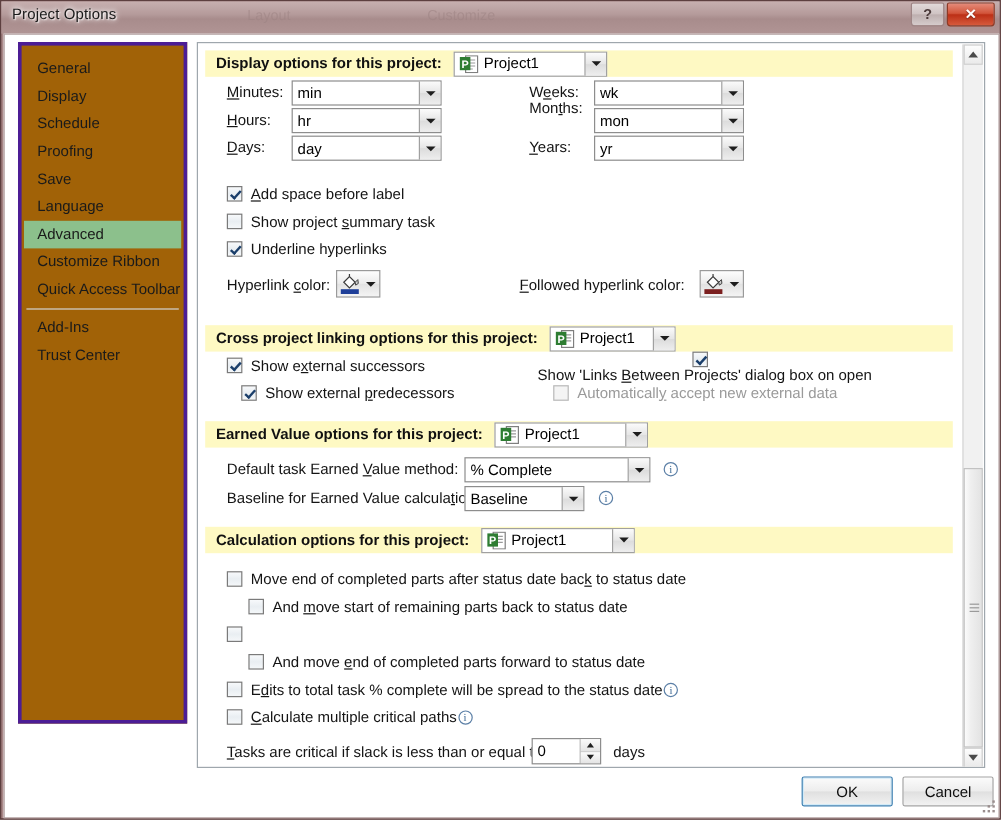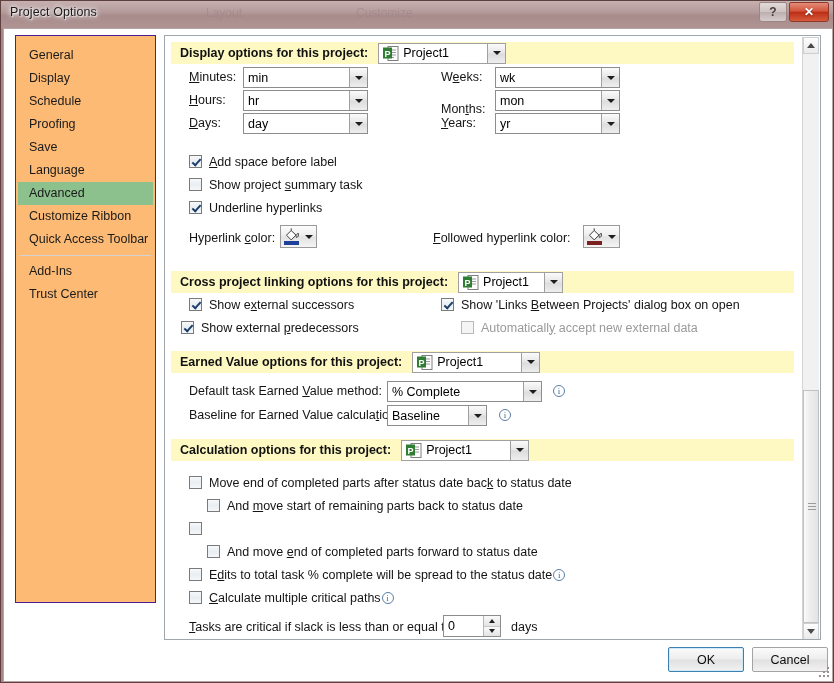--- a/index.html
+++ b/index.html
@@ -77,22 +77,22 @@
     width: 830px; height: 654px;
     background: #ffffff;
     border: 1px solid #b7a5a5;
   }
 
   
   .sidebar {
     position: absolute;
     left: 11px; top: 6px;
     width: 141px; height: 568px;
-    background: #fdba74;
-    border: 1px solid #4c1d95;
+    background: #a16207;
+    border: 3px solid #4c1d95;
   }
   .side-item {
     position: relative;
     height: 23px;
     line-height: 23px;
     padding-left: 13px;
     font-size: 12.5px;
     color: #1a1a1a;
     cursor: pointer;
     white-space: nowrap;
@@ -501,21 +501,21 @@
           </span>
 
           <div style="position:absolute;left:276px;top:0px;" class="flabel">W<u>e</u>eks:</div>
           <span class="dcombo" style="position:absolute;left:330px;top:-3px;width:125px;">
             <span class="val">wk</span>
             <span class="combo-arrow">
                 <span class="tri"></span>
               </span>
           </span>
 
-          <div style="position:absolute;left:276px;top:32px;" class="flabel">Mon<u>t</u>hs:</div>
+          <div style="position:absolute;left:276px;top:13px;" class="flabel">Mon<u>t</u>hs:</div>
           <span class="dcombo" style="position:absolute;left:330px;top:20px;width:125px;">
             <span class="val">mon</span>
             <span class="combo-arrow">
                 <span class="tri"></span>
               </span>
           </span>
 
           <div style="position:absolute;left:276px;top:46px;" class="flabel"><u>Y</u>ears:</div>
           <span class="dcombo" style="position:absolute;left:330px;top:43px;width:125px;">
             <span class="val">yr</span>
@@ -587,25 +587,25 @@
                 <span class="tri"></span>
               </span>
           </span>
         </div>
 
         <div style="position:relative;height:52px;margin-top:0;">
           <div class="row" style="position:absolute;left:24px;top:0;">
             <span class="cb checked"></span>
             <span class="txt">Show e<u>x</u>ternal successors</span>
           </div>
-          <div class="row" style="position:absolute;left:16px;top:23px;">
+          <div class="row" style="position:absolute;left:36px;top:23px;">
             <span class="cb checked"></span>
             <span class="txt">Show external <u>p</u>redecessors</span>
           </div>
-          <div class="row" style="position:absolute;left:276px;top:0;">
+          <div class="row" style="position:absolute;left:276px;top:0;flex-direction:column;">
             <span class="cb checked"></span>
             <span class="txt">Show 'Links <u>B</u>etween Projects' dialog box on open</span>
           </div>
           <div class="row" style="position:absolute;left:296px;top:23px;">
             <span class="cb disabled"></span>
             <span class="txt dim">Automaticall<u>y</u> accept new external data</span>
           </div>
         </div>
 
         <div style="height:6px"></div>

